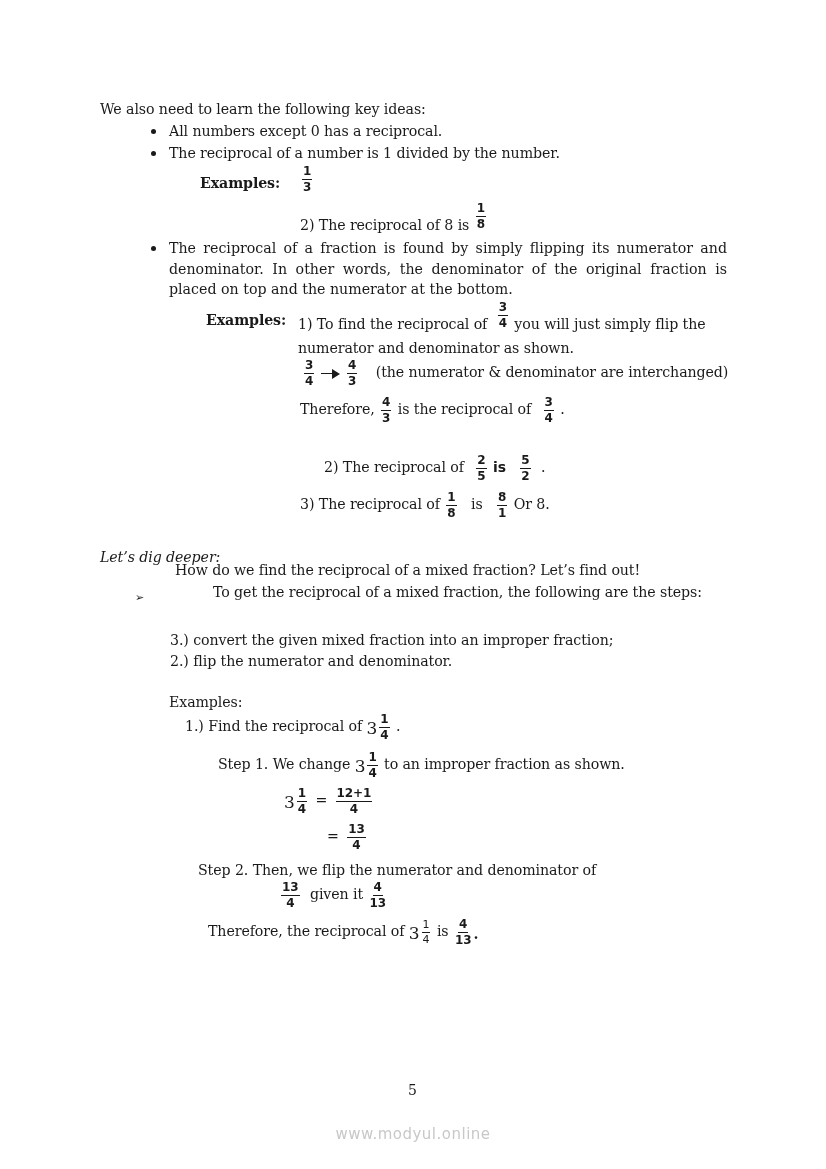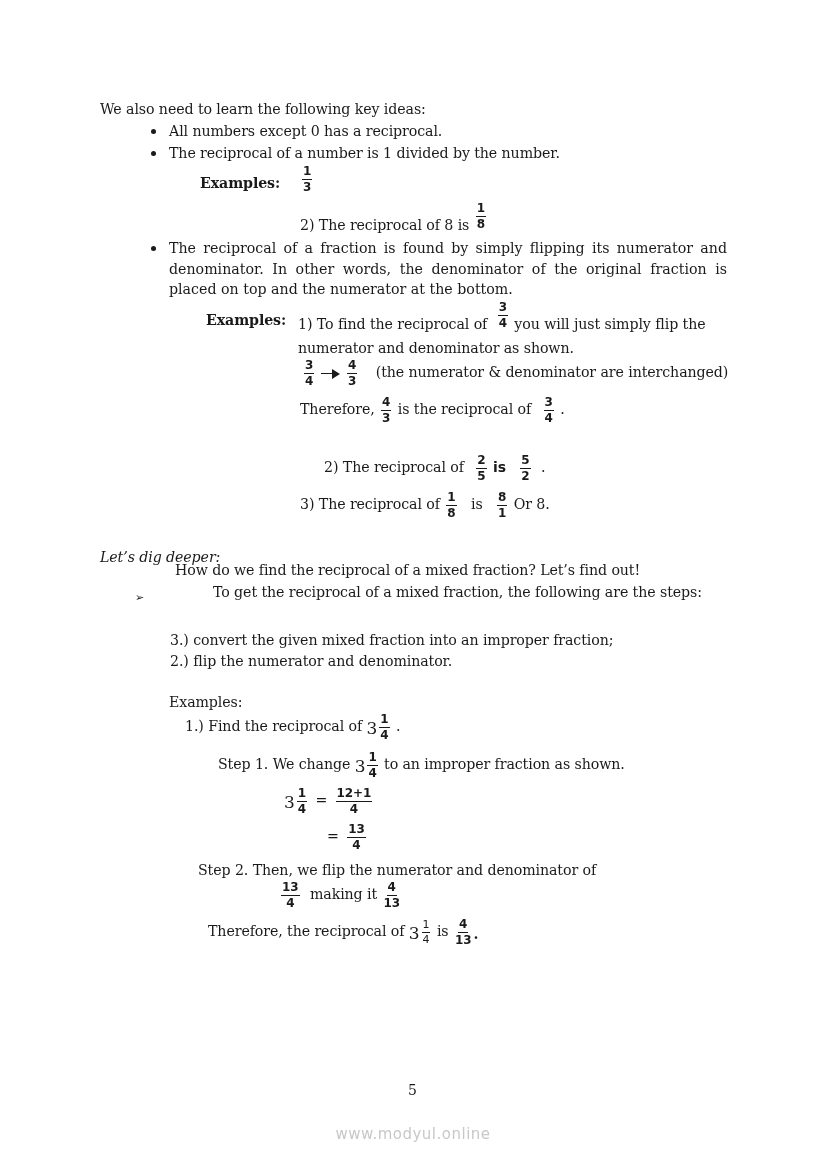--- a/index.html
+++ b/index.html
@@ -166,21 +166,21 @@
     </span>
 </div>
 
 <div class="ln" style="left:198px;top:861px;">Step 2. Then, we flip the numerator and denominator of</div>
 
 <div class="ln" style="left:279px;top:881px;">
   <span class="frac">
       <span class="num">13</span>
       <span class="den">4</span>
     </span>
-  <span style="position:relative;top:-1px;margin-left:4px;">making it</span>
+  <span style="position:relative;top:-1px;margin-left:4px;">given it</span>
   <span class="frac">
       <span class="num">4</span>
       <span class="den">13</span>
     </span>
 </div>
 
 <div class="ln" style="left:208px;top:918px;">
   <span style="position:relative;top:-1px;">Therefore, the reciprocal of</span>
   <span class="whole">3</span><span class="frac sm">
       <span class="num">1</span>

